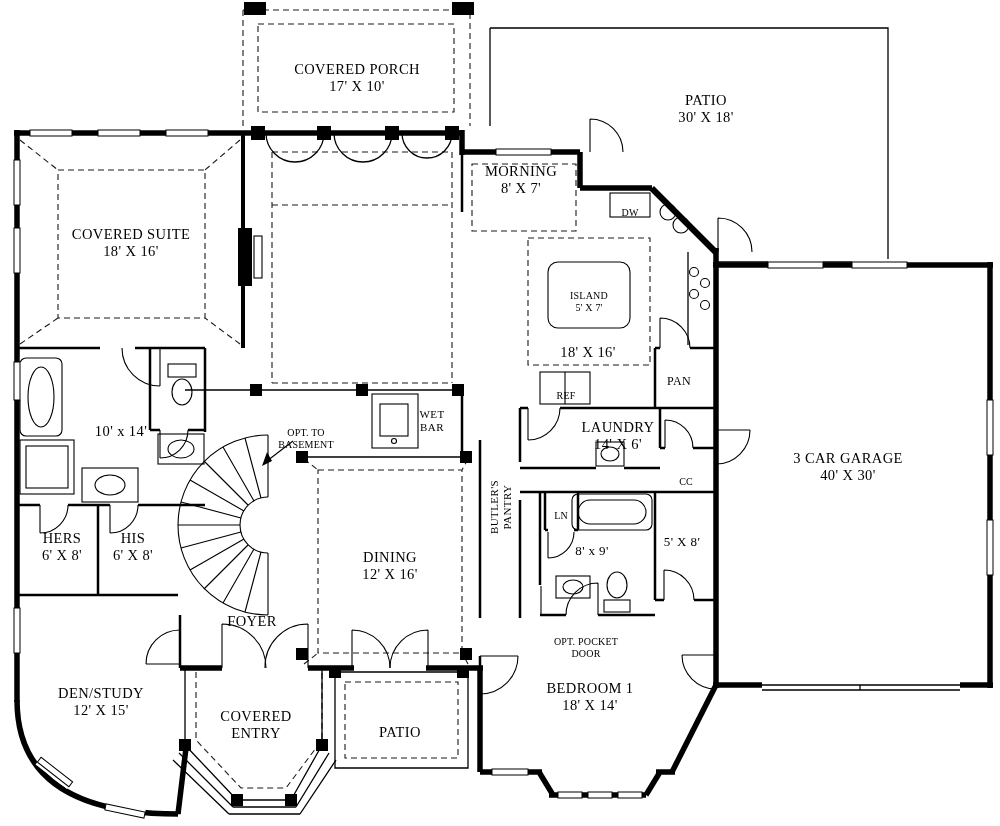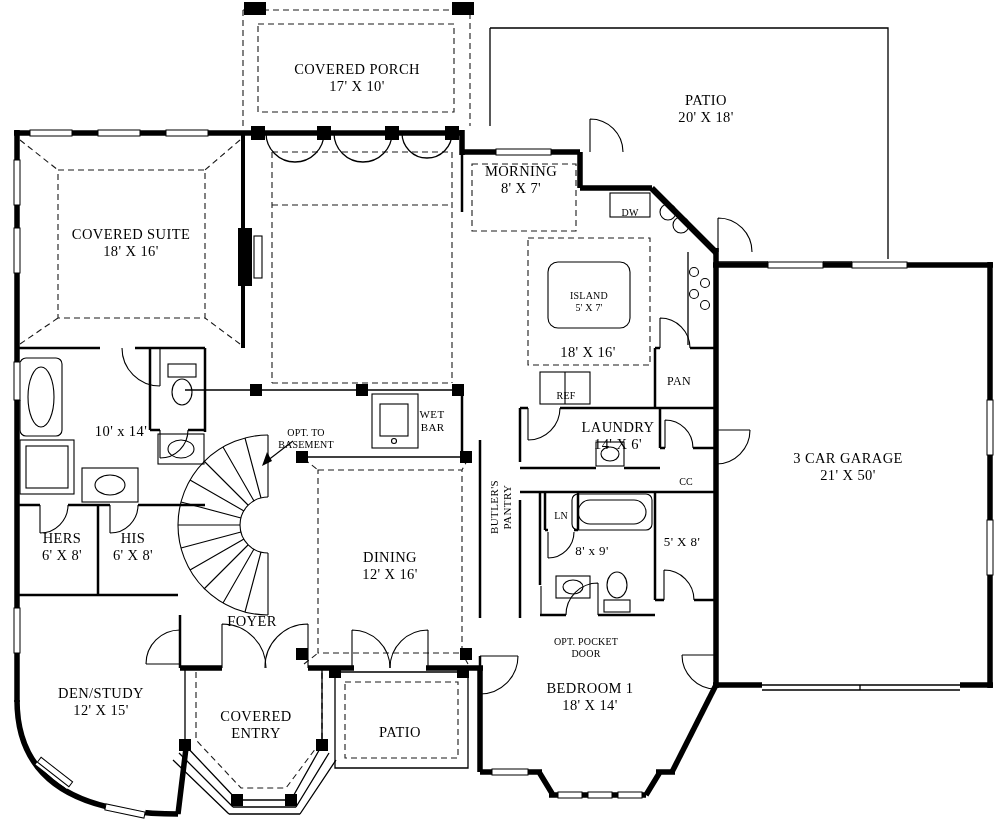--- a/index.html
+++ b/index.html
@@ -2,21 +2,21 @@
 <html><head>
 <meta charset="utf-8">
 <style>
   html,body{margin:0;padding:0;background:#fff;}
   .plan{position:relative;width:1000px;height:826px;background:#fff;overflow:hidden;}
   .plan svg{position:absolute;left:0;top:0;}
   .lbl{position:absolute;transform:translate(-50%,-50%);text-align:center;
        font-family:"Liberation Serif",serif;font-size:14.5px;color:#000;
        line-height:1.2;letter-spacing:.4px;white-space:nowrap;z-index:5;}
   .lbl.small{font-size:10px;letter-spacing:.2px;margin-top:8px;}
-  .lbl.mid{font-size:11px;text-align:right;}
+  .lbl.mid{font-size:11px;}
   .lbl.rot{transform:translate(-50%,-50%) rotate(-90deg);font-size:11px;}
 </style>
 </head>
 <body>
 
 <div class="plan">
 
 <svg width="1000" height="826" viewBox="0 0 1000 826">
 
   <g stroke="#1a1a1a" stroke-width="1.1" fill="none" stroke-dasharray="6 4">
@@ -225,21 +225,21 @@
         <rect x="316" y="739" width="12" height="12"></rect>
   </g>
 </svg>
 
 <div class="lbl" style="left:357px;top:78px">
   <div>COVERED PORCH</div>
   <div>17' X 10'</div>
 </div>
 <div class="lbl" style="left:706px;top:109px">
   <div>PATIO</div>
-  <div>20' X 18'</div>
+  <div>30' X 18'</div>
 </div>
 <div class="lbl" style="left:131px;top:243px">
   <div>COVERED SUITE</div>
   <div>18' X 16'</div>
 </div>
 <div class="lbl" style="left:521px;top:180px">
   <div>MORNING</div>
   <div>8' X 7'</div>
 </div>
 <div class="lbl small" style="left:630px;top:205px">
@@ -296,21 +296,21 @@
   <div>12' X 16'</div>
 </div>
 <div class="lbl" style="left:592px;top:551px;font-size:13px">
   <div>8' x 9'</div>
 </div>
 <div class="lbl" style="left:682px;top:542px;font-size:13px">
   <div>5' X 8'</div>
 </div>
 <div class="lbl" style="left:848px;top:467px">
   <div>3 CAR GARAGE</div>
-  <div>21' X 50'</div>
+  <div>40' X 30'</div>
 </div>
 <div class="lbl" style="left:252px;top:622px">
   <div>FOYER</div>
 </div>
 <div class="lbl small" style="left:586px;top:640px">
   <div>OPT. POCKET</div>
   <div>DOOR</div>
 </div>
 <div class="lbl" style="left:590px;top:697px">
   <div>BEDROOM 1</div>

